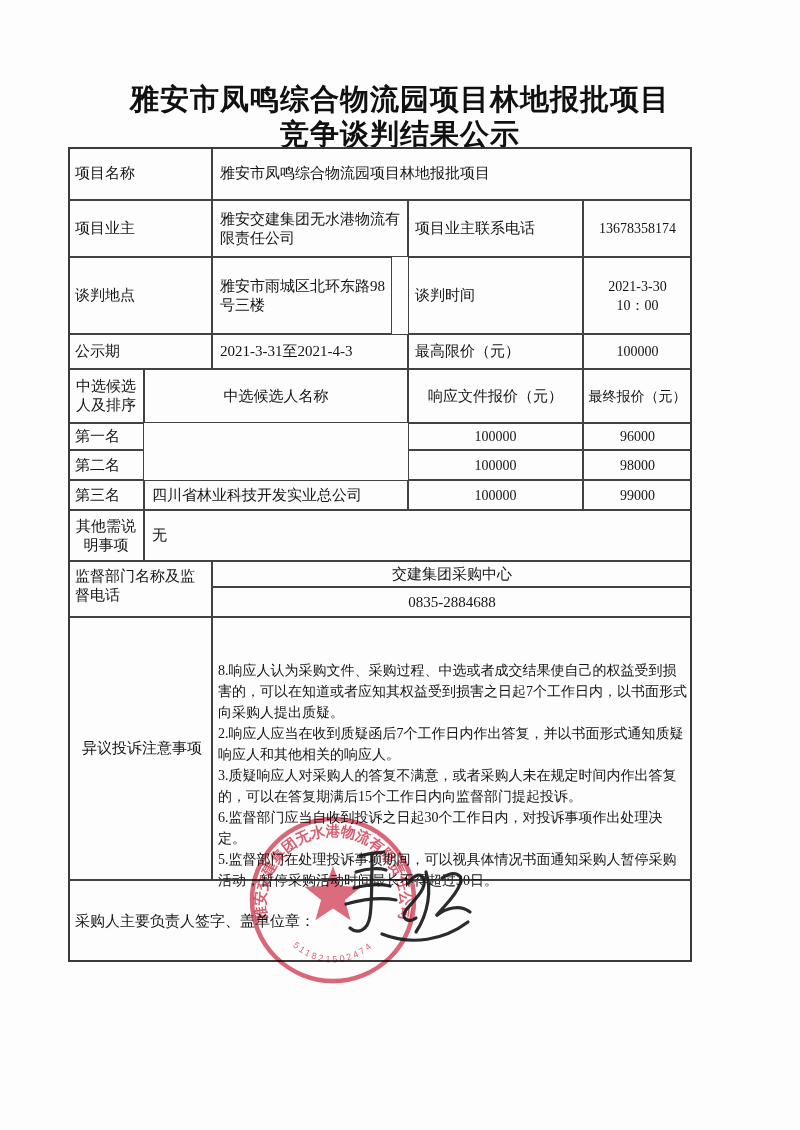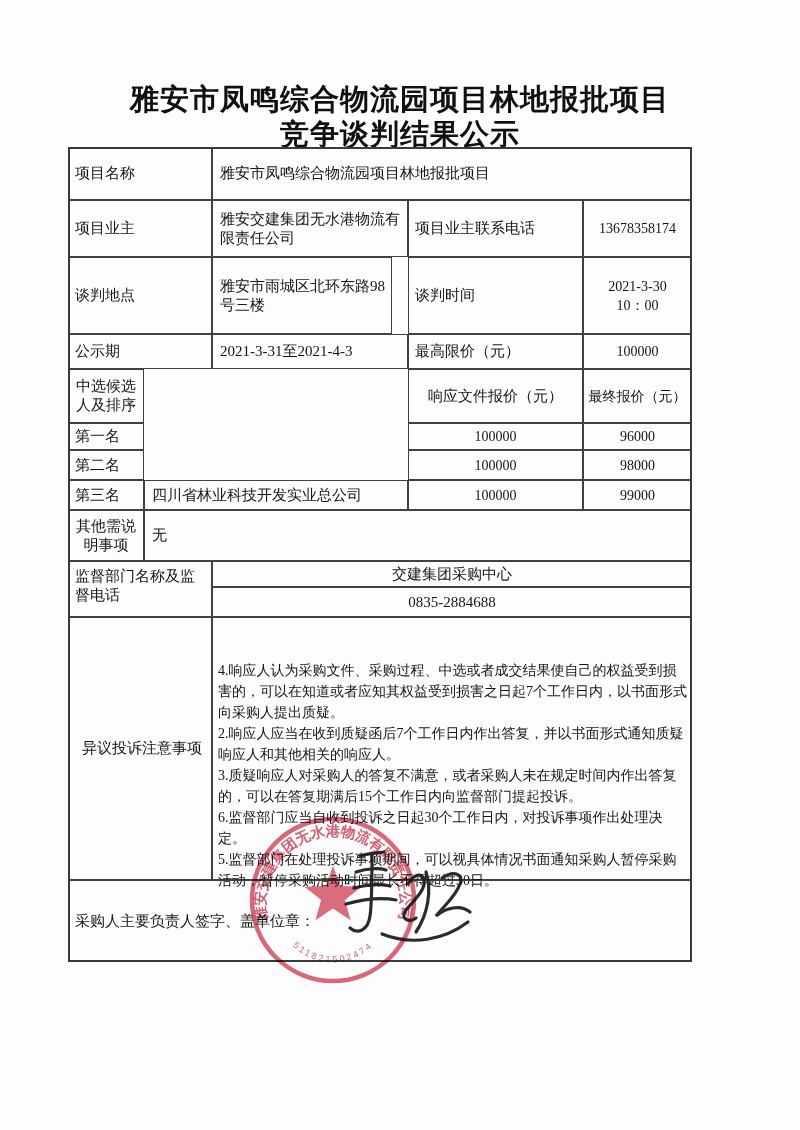--- a/index.html
+++ b/index.html
@@ -58,20 +58,21 @@
     <div>2021-3-30</div>
     <div>10：00</div>
   </div>
 
   <div class="cell lab" style="left:0;top:187px;width:144px;height:35px">公示期</div>
   <div class="cell val" style="left:144px;top:187px;width:196px;height:35px">2021-3-31至2021-4-3</div>
   <div class="cell lab" style="left:340px;top:187px;width:175px;height:35px">最高限价（元）</div>
   <div class="cell num" style="left:515px;top:187px;width:109px;height:35px">100000</div>
 
   <div class="cell ctr" style="left:0;top:222px;width:76px;height:54px;padding:0 2px">中选候选人及排序</div>
+  <div class="cell ctr" style="left:76px;top:222px;width:264px;height:54px">中选候选人名称</div>
   <div class="cell ctr" style="left:340px;top:222px;width:175px;height:54px">响应文件报价（元）</div>
   <div class="cell ctr" style="left:515px;top:222px;width:109px;height:54px;font-size:14px">最终报价（元）</div>
 
   <div class="cell lab" style="left:0;top:276px;width:76px;height:27px">第一名</div>
   <div class="cell num" style="left:340px;top:276px;width:175px;height:27px">100000</div>
   <div class="cell num" style="left:515px;top:276px;width:109px;height:27px">96000</div>
 
   <div class="cell lab" style="left:0;top:303px;width:76px;height:30px">第二名</div>
   <div class="cell num" style="left:340px;top:303px;width:175px;height:30px">100000</div>
   <div class="cell num" style="left:515px;top:303px;width:109px;height:30px">98000</div>
@@ -83,21 +84,21 @@
 
   <div class="cell ctr" style="left:0;top:363px;width:76px;height:51px;padding:0 2px">其他需说明事项</div>
   <div class="cell val" style="left:76px;top:363px;width:548px;height:51px">无</div>
 
   <div class="cell lab topalign" style="left:0;top:414px;width:144px;height:56px;padding-right:3px">监督部门名称及监督电话</div>
   <div class="cell ctr" style="left:144px;top:414px;width:480px;height:26px">交建集团采购中心</div>
   <div class="cell ctr" style="left:144px;top:440px;width:480px;height:30px">0835-2884688</div>
 
   <div class="cell obj-label" style="left:0;top:470px;width:144px;height:263px">异议投诉注意事项</div>
   <div class="cell obj-text" style="left:144px;top:470px;width:480px;height:263px">
-    <div>4.响应人认为采购文件、采购过程、中选或者成交结果使自己的权益受到损害的，可以在知道或者应知其权益受到损害之日起7个工作日内，以书面形式向采购人提出质疑。</div>
+    <div>8.响应人认为采购文件、采购过程、中选或者成交结果使自己的权益受到损害的，可以在知道或者应知其权益受到损害之日起7个工作日内，以书面形式向采购人提出质疑。</div>
     <div>2.响应人应当在收到质疑函后7个工作日内作出答复，并以书面形式通知质疑响应人和其他相关的响应人。</div>
     <div>3.质疑响应人对采购人的答复不满意，或者采购人未在规定时间内作出答复的，可以在答复期满后15个工作日内向监督部门提起投诉。</div>
     <div>6.监督部门应当自收到投诉之日起30个工作日内，对投诉事项作出处理决定。</div>
     <div>5.监督部门在处理投诉事项期间，可以视具体情况书面通知采购人暂停采购活动，暂停采购活动时间最长不得超过30日。</div>
   </div>
 
   <div class="cell lab" style="left:0;top:733px;width:624px;height:82px">采购人主要负责人签字、盖单位章：</div>
 
   <div class="outer"></div>
 </div>

